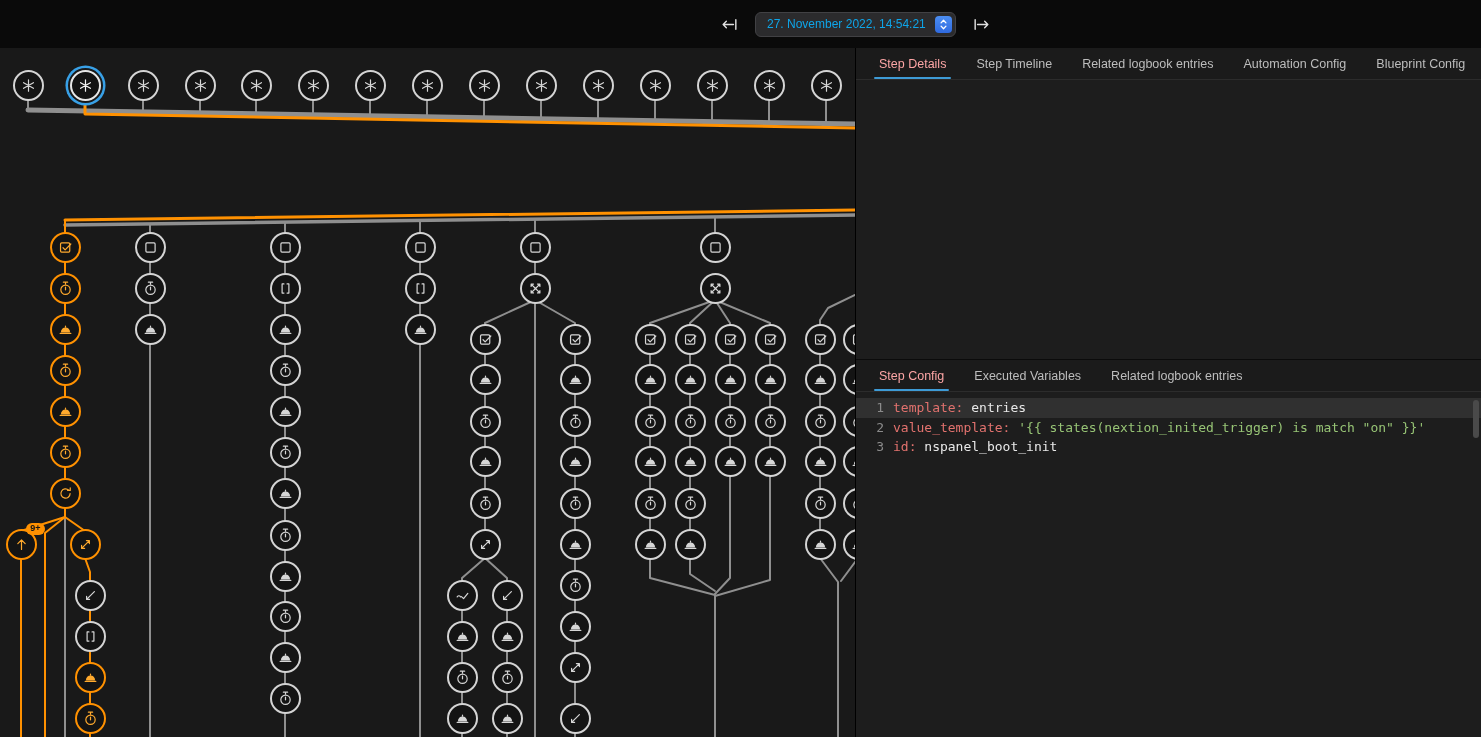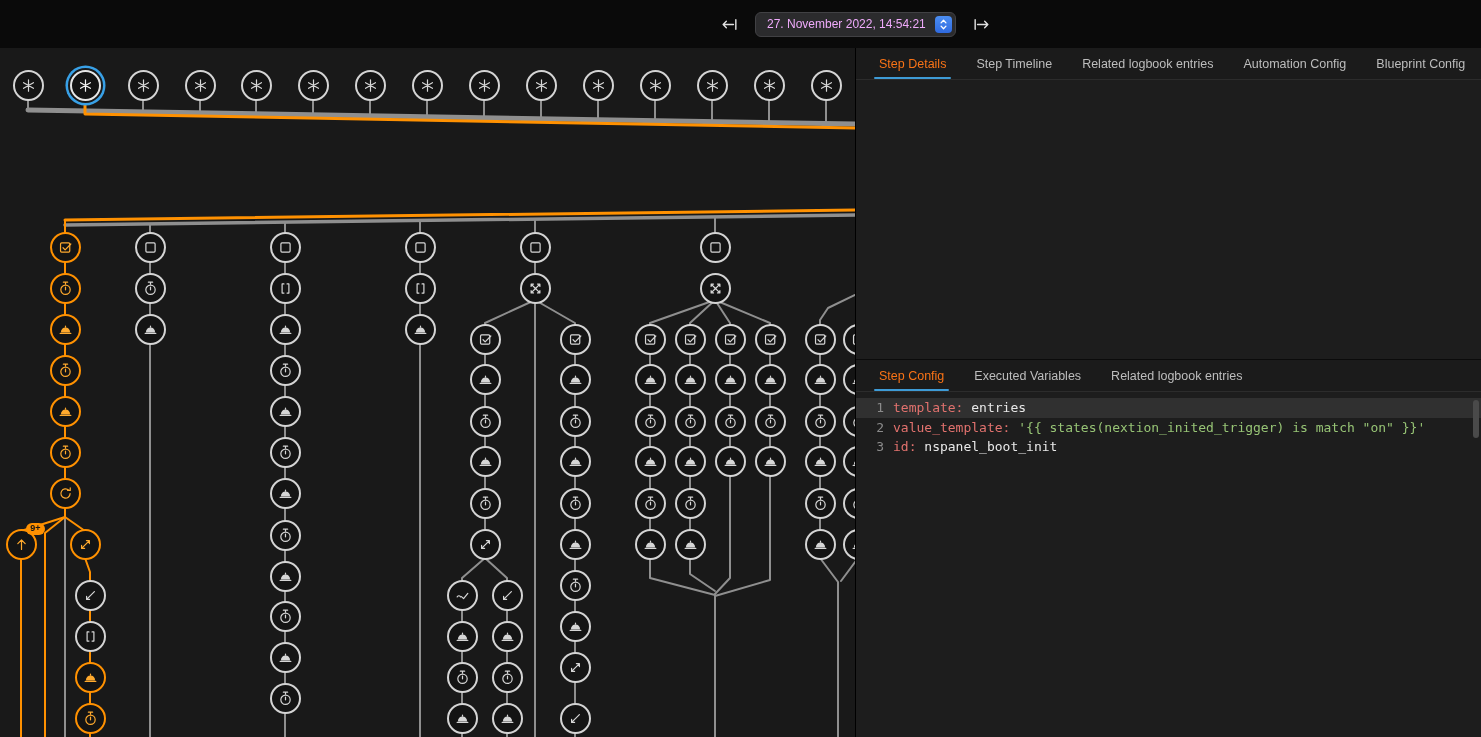--- a/index.html
+++ b/index.html
@@ -17,21 +17,21 @@
   #trace-nav{
     position:absolute;left:716px;top:0;height:48px;
     display:flex;align-items:center;gap:12px;
   }
   .nav-btn{background:none;border:none;padding:4px;display:flex;cursor:pointer;}
   .nav-btn svg{width:19px;height:19px;stroke:#e0e0e0;fill:none;stroke-width:1.8;stroke-linecap:round;stroke-linejoin:round;}
   .ha-select{
     display:flex;align-items:center;gap:9px;
     height:23px;padding:0 3px 0 11px;
     background:#2b2b2d;border:1px solid #414144;border-radius:6px;
-    font-size:12px;color:#f0abfc;cursor:pointer;white-space:nowrap;text-align:right;
+    font-size:12px;color:#0ea5e9;cursor:pointer;white-space:nowrap;text-align:right;
   }
   .stepper{
     width:17px;height:17px;border-radius:4px;flex:none;
     background:linear-gradient(#4c8ef2,#2f6ae0);
     display:flex;align-items:center;justify-content:center;
   }
   .stepper svg{width:9px;height:13px;stroke:#fff;fill:none;stroke-width:1.6;stroke-linecap:round;stroke-linejoin:round;}
   
   #main{position:absolute;top:48px;left:0;right:0;bottom:0;display:flex;}
   #graph-panel{
@@ -62,21 +62,21 @@
   #config-section{flex:1;display:flex;flex-direction:column;}
   .tab-bar{
     display:flex;align-items:stretch;height:31px;flex:none;padding:0 8px;
     border-bottom:1px solid rgba(255,255,255,.08);background:#1b1b1b;
   }
   .tab{
     position:relative;background:none;border:none;cursor:pointer;
     padding:0 15px;font-size:12.5px;color:#bdbdbd;
     display:flex;align-items:center;font-family:inherit;white-space:nowrap;
   }
-  .tab.selected{color:#f97316;}
+  .tab.selected{color:#fca5a5;}
   .tab.selected::after{
     content:"";position:absolute;left:10px;right:10px;bottom:0;height:2px;
     background:#3e9bd6;border-radius:1px;
   }
   #executed-text{padding:21px 22px;font-size:14px;color:#ececec;}
   
   #code-block{
     position:relative;flex:none;
     font-family:"DejaVu Sans Mono", monospace;font-size:13px;
     padding:6px 0 4px 0;

